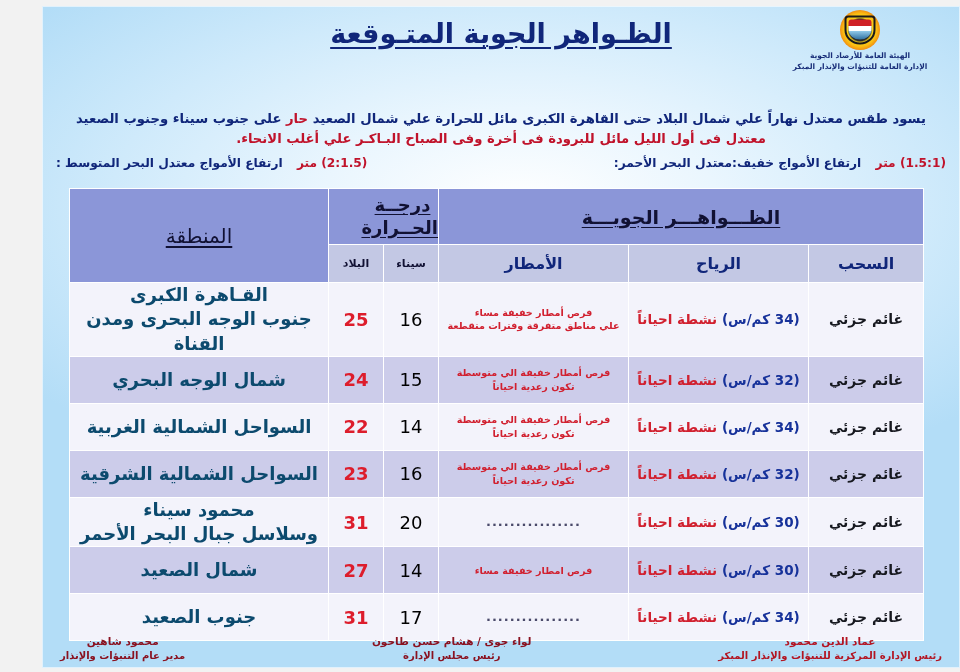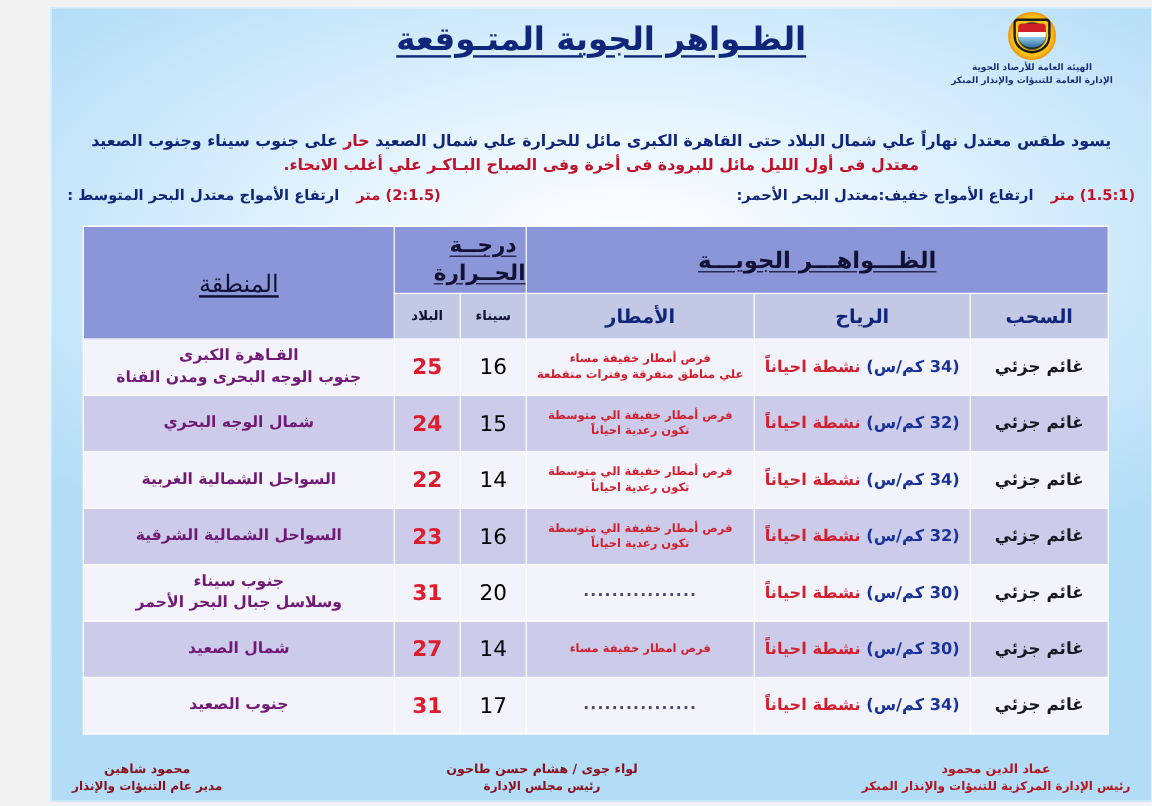--- a/index.html
+++ b/index.html
@@ -187,23 +187,23 @@
     font-size: 16px;
   }
   th.sub.small { font-size: 11px; color: #111133; }
 
   
   tbody tr.odd td { background: #f3f3fb; }
   tbody tr.even td { background: #ccccea; }
 
   td { height: 47px; }
   td.region-cell {
-    font-size: 13px;
-    font-weight: bold;
-    color: #701a75;
+    font-size: 18px;
+    font-weight: bold;
+    color: #0c4a6e;
     line-height: 1.35;
   }
   td.tmax { font-size: 18px; font-weight: bold; color: #dd1d2c; }
   td.tmin { font-size: 18px; font-weight: normal; color: #000000; text-align: center; }
   td.rain-cell {
     font-size: 9.6px;
     font-weight: bold;
     color: #d1202f;
     line-height: 1.4;
     padding: 0 4px;
@@ -332,21 +332,21 @@
               <td class="tmin">16</td>
               <td class="tmax">23</td>
               <td class="region-cell" style="white-space:pre-line">السواحل الشمالية الشرقية</td>
             </tr>
             <tr class="odd">
               <td class="cloud-cell">غائم جزئي</td>
               <td class="wind-cell"><span class="w-speed">(30 كم/س)</span> <span class="w-state">نشطة احياناً</span></td>
               <td class="rain-cell dots" style="white-space:pre-line">................</td>
               <td class="tmin">20</td>
               <td class="tmax">31</td>
-              <td class="region-cell" style="white-space:pre-line">جنوب سيناء
+              <td class="region-cell" style="white-space:pre-line">محمود سيناء
 وسلاسل جبال البحر الأحمر</td>
             </tr>
             <tr class="even">
               <td class="cloud-cell">غائم جزئي</td>
               <td class="wind-cell"><span class="w-speed">(30 كم/س)</span> <span class="w-state">نشطة احياناً</span></td>
               <td class="rain-cell" style="white-space:pre-line">فرص امطار خفيفة مساء</td>
               <td class="tmin">14</td>
               <td class="tmax">27</td>
               <td class="region-cell" style="white-space:pre-line">شمال الصعيد</td>
             </tr>

